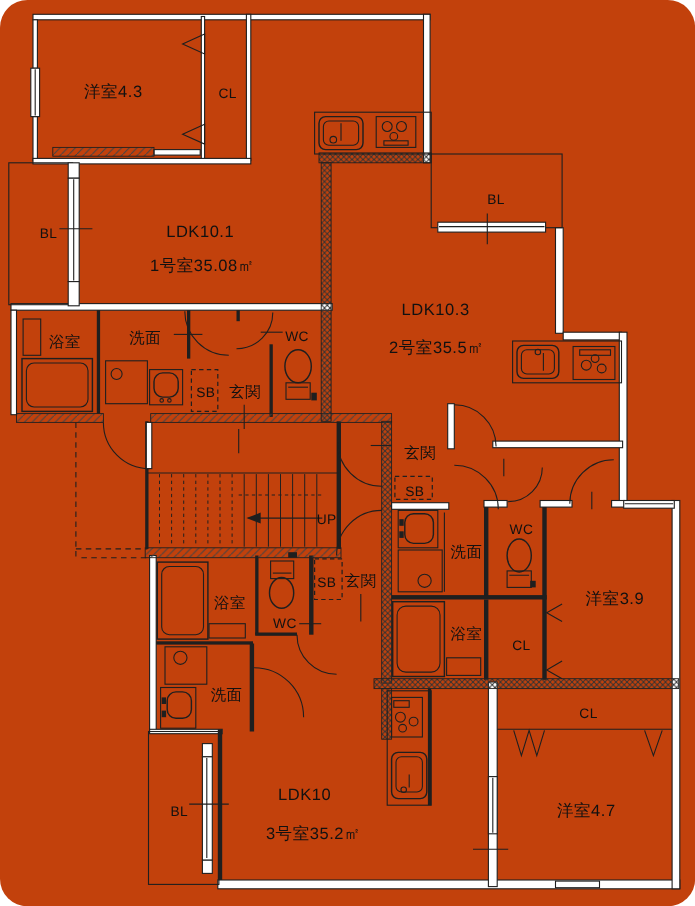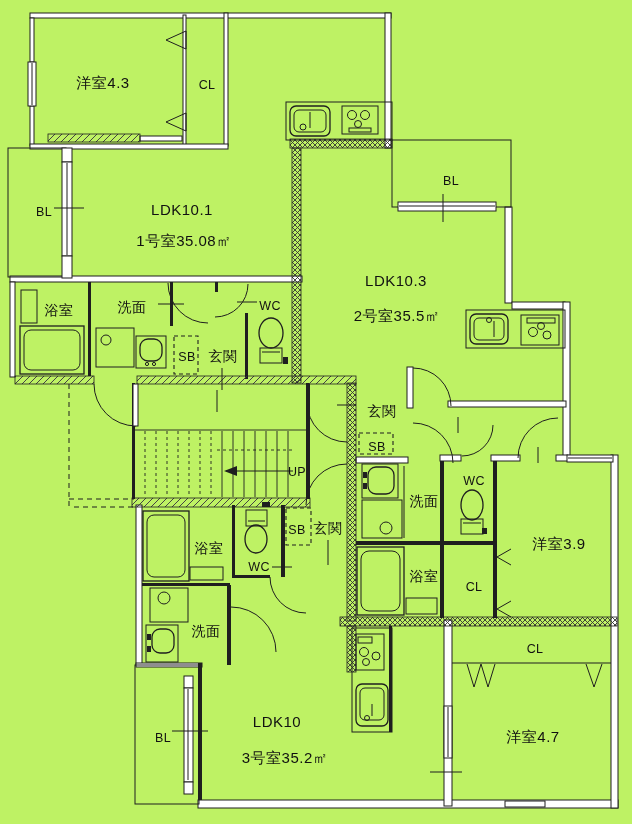--- a/index.html
+++ b/index.html
@@ -1,16 +1,16 @@
 <!DOCTYPE html>
 <html><head>
 <meta charset="utf-8">
 <style>
   html,body{margin:0;padding:0;background:#ffffff;}
-  .page{width:632px;height:824px;background:#bef264;position:relative;overflow:hidden;}
+  .page{width:632px;height:824px;background:#c2410c;position:relative;overflow:hidden;border-radius:25px;}
   svg{display:block;}
   
   .wd{fill:#ffffff;stroke:#1f1f1f;stroke-width:1;}          
   .ws{fill:#1f1f1f;stroke:none;}                             
   .wh{fill:url(#hatch);stroke:#1f1f1f;stroke-width:0.8;}     
   .wx{fill:url(#xh);stroke:#1f1f1f;stroke-width:0.8;}        
   .fx{fill:none;stroke:#1f1f1f;stroke-width:1.3;}
   .fx2{fill:none;stroke:#1f1f1f;stroke-width:1;}
   .arc{fill:none;stroke:#1f1f1f;stroke-width:1;}
   .tick{stroke:#1f1f1f;stroke-width:1;fill:none;}

